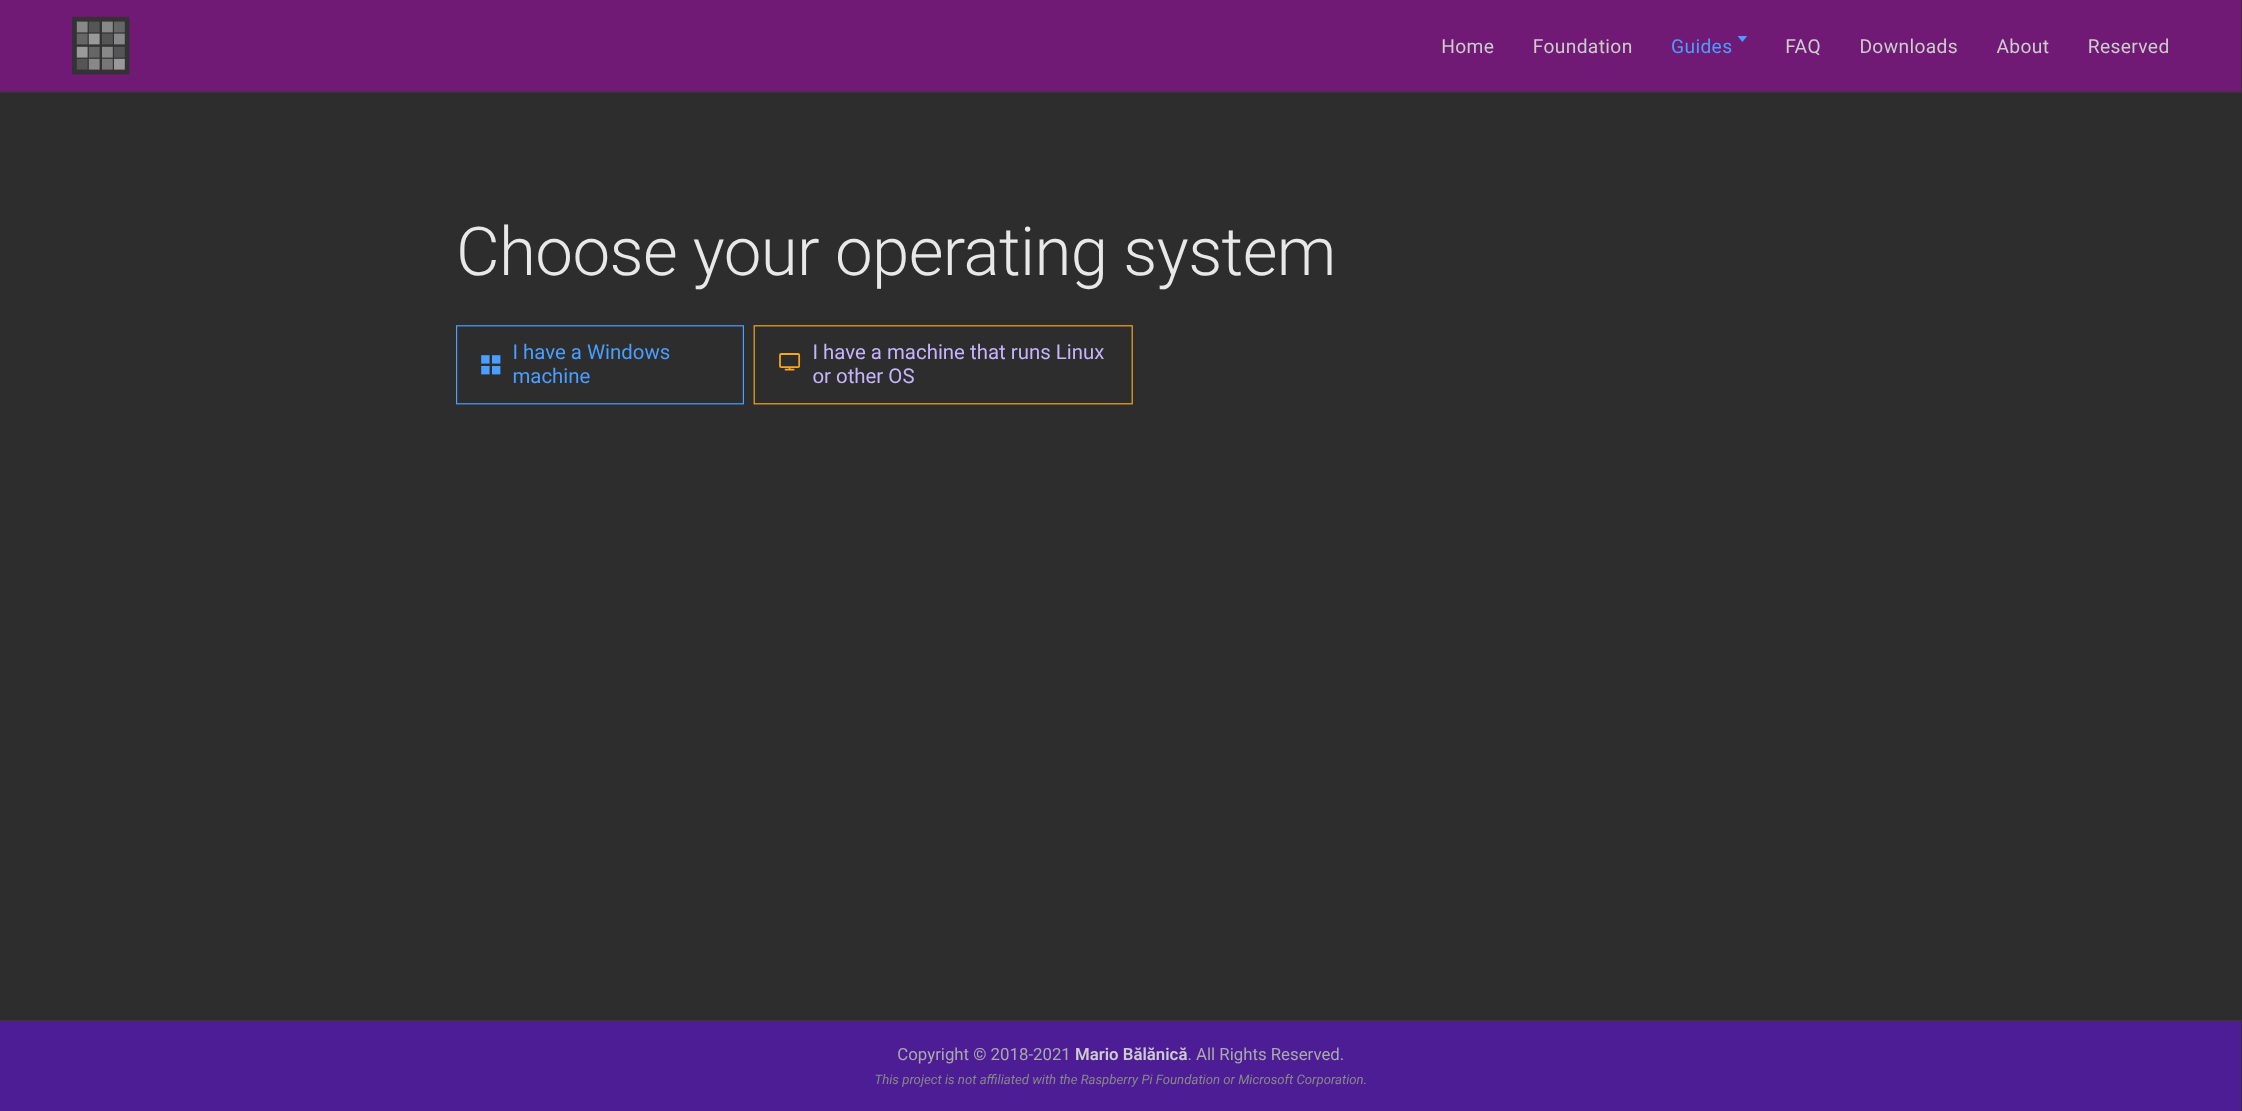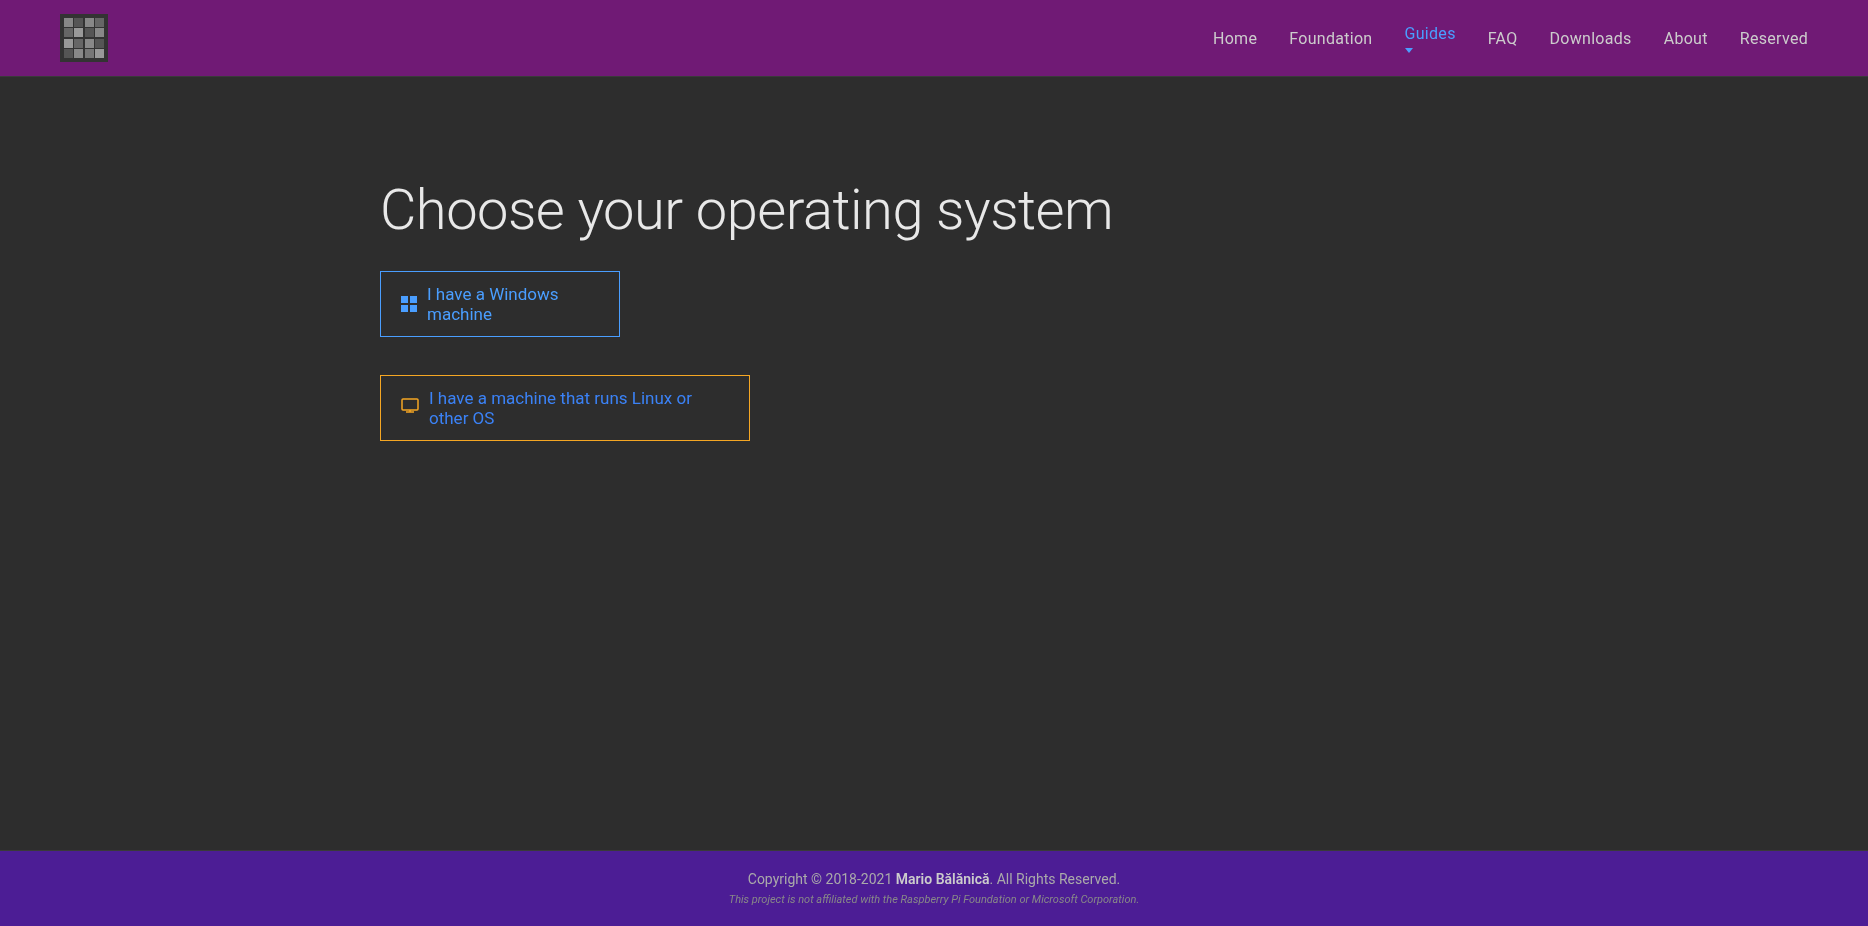--- a/index.html
+++ b/index.html
@@ -53,21 +53,20 @@
       letter-spacing: 0.3px;
     }
 
     .navbar-links li a.active {
       color: #4a9eff;
     }
 
     .guides-link {
       display: flex;
       gap: 4px;
-      flex-direction: column;
     }
 
     .chevron-down {
       display: inline-block;
       width: 0;
       height: 0;
       border-left: 4px solid transparent;
       border-right: 4px solid transparent;
       border-top: 5px solid #4a9eff;
       margin-top: 1px;
@@ -82,22 +81,22 @@
     .page-title {
       font-size: 56px;
       font-weight: 300;
       color: #e8e8e8;
       margin-bottom: 28px;
       letter-spacing: -0.5px;
     }
 
     .os-buttons {
       display: flex;
-      flex-direction: column;
-      gap: 38px;
+      flex-direction: row;
+      gap: 8px;
     }
 
     .os-button {
       display: inline-flex;
       align-items: center;
       gap: 10px;
       padding: 12px 20px;
       border: 1.5px solid;
       background: transparent;
       cursor: pointer;
@@ -108,22 +107,22 @@
     }
 
     .os-button-windows {
       border-color: #4a9eff;
       color: #4a9eff;
       width: 240px;
     }
 
     .os-button-linux {
       border-color: #f5a623;
-      color: #3b82f6;
-      width: 370px;
+      color: #c4b5fd;
+      width: 316px;
     }
 
     .windows-icon {
       display: inline-flex;
       align-items: center;
       justify-content: center;
     }
 
     
     .win-logo {

